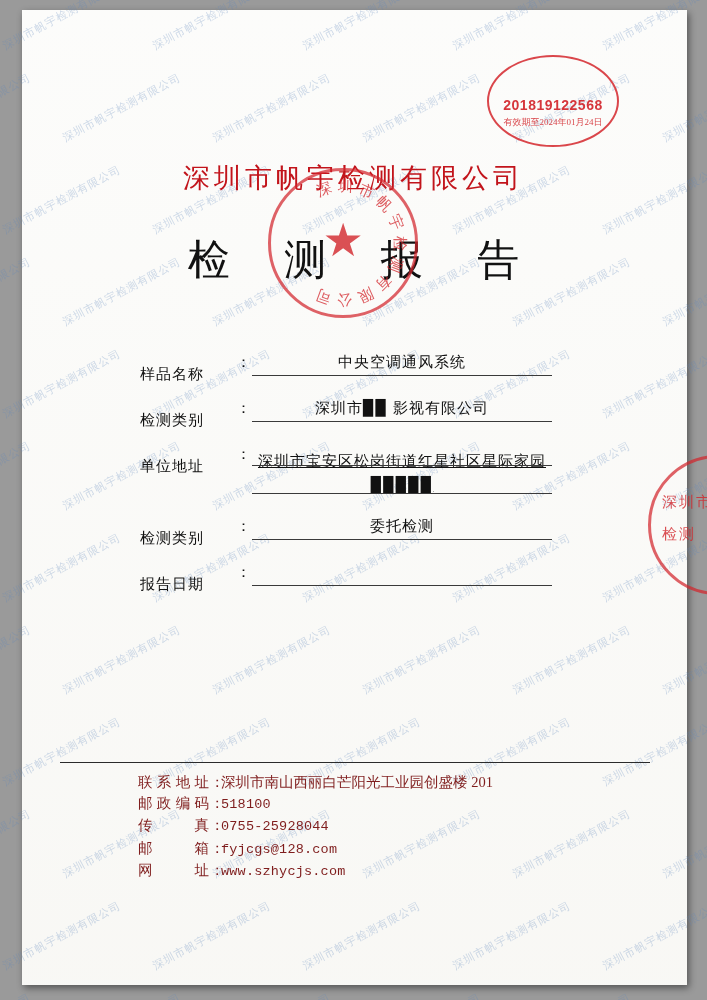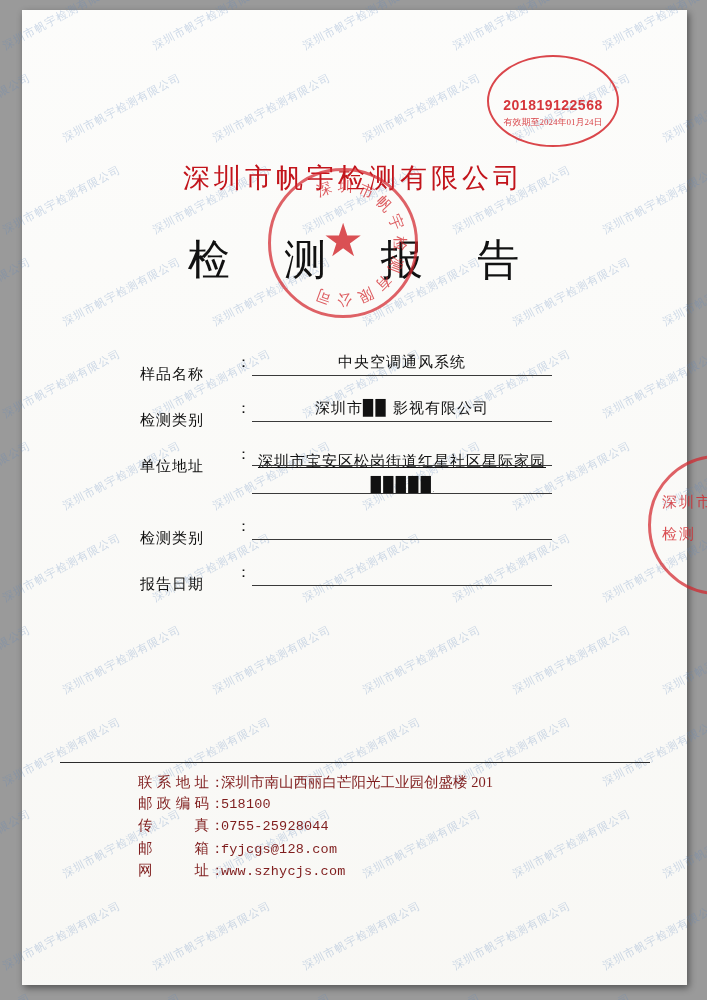--- a/index.html
+++ b/index.html
@@ -398,20 +398,21 @@
         <div class="field-row tall">
           <div class="field-label">单位地址</div>
           <div class="field-colon">：</div>
           <div class="field-value two-line">深圳市宝安区松岗街道红星社区星际家园▉▉▉▉▉</div>
           <div class="field-underline ul2"></div>
           <div class="field-underline ul3"></div>
         </div>
         <div class="field-row">
           <div class="field-label">检测类别</div>
           <div class="field-colon">：</div>
+          <div class="field-value">委托检测</div>
           <div class="field-underline ul1"></div>
         </div>
         <div class="field-row">
           <div class="field-label">报告日期</div>
           <div class="field-colon">：</div>
           <div class="field-underline ul1"></div>
         </div>
       </div>
 
     <div class="footer-rule"></div>

